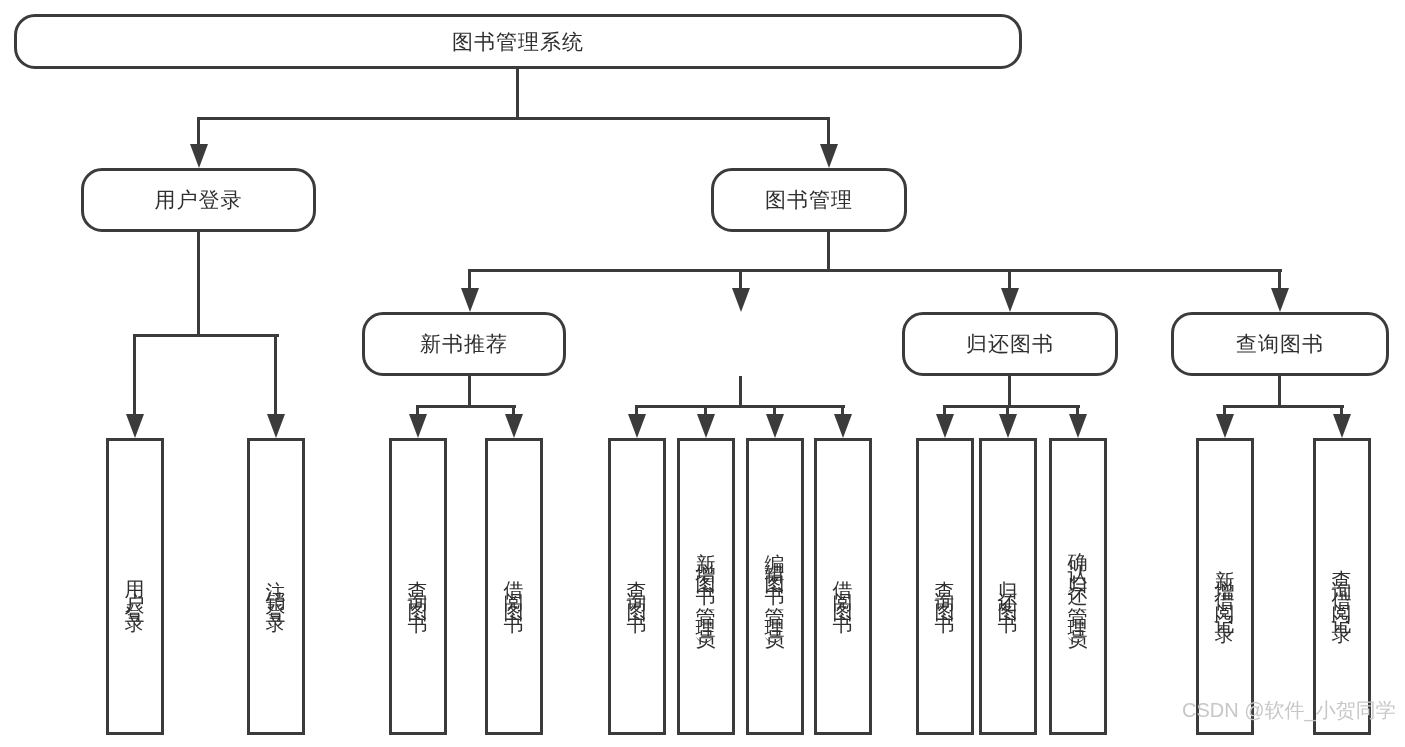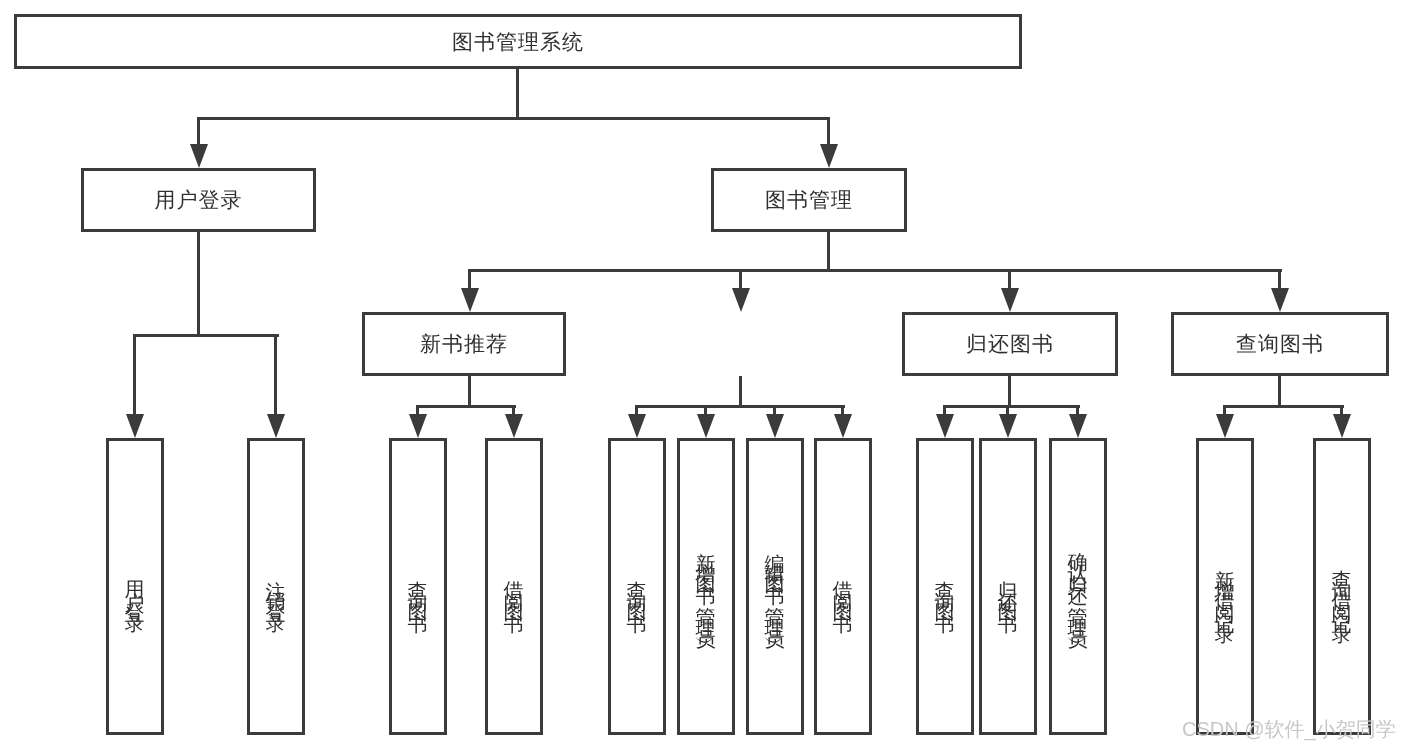--- a/index.html
+++ b/index.html
@@ -12,21 +12,21 @@
   html,body{background:var(--background);}
   body{font-family:"Liberation Sans","DejaVu Sans",sans-serif;color:var(--text);}
   .canvas{position:relative;width:1405px;height:747px;background:var(--background);overflow:hidden;}
   .box{
     position:absolute;
     border:3px solid var(--line);
     background:#fff;
     display:flex;align-items:center;justify-content:center;
     color:var(--text);
   }
-  .box.h{font-size:21px;letter-spacing:1px;}
+  .box.h{font-size:21px;letter-spacing:1px;border-radius:21px;}
   .box.v{
     font-size:20px;
     writing-mode:vertical-rl;
     text-orientation:mixed;
     letter-spacing:11px;
     line-height:1;
   }
   .ln{position:absolute;background:var(--line);}
   .ah{
     position:absolute;width:0;height:0;
@@ -126,15 +126,15 @@
   <div class="box v" style="left:746px;top:438px;width:58px;height:297px">编辑图书（管理员）</div>
   <div class="box v" style="left:814px;top:438px;width:58px;height:297px">借阅图书</div>
 
   <div class="box v" style="left:916px;top:438px;width:58px;height:297px">查询图书</div>
   <div class="box v" style="left:979px;top:438px;width:58px;height:297px">归还图书</div>
   <div class="box v" style="left:1049px;top:438px;width:58px;height:297px">确认归还（管理员）</div>
 
   <div class="box v" style="left:1196px;top:438px;width:58px;height:297px">新增借阅记录</div>
   <div class="box v" style="left:1313px;top:438px;width:58px;height:297px">查询借阅记录</div>
 
-  <div class="watermark" style="left:1182px;top:716px">CSDN @软件_小贺同学</div>
+  <div class="watermark" style="left:1182px;top:697px">CSDN @软件_小贺同学</div>
 
 </div>
 
 </body></html>

